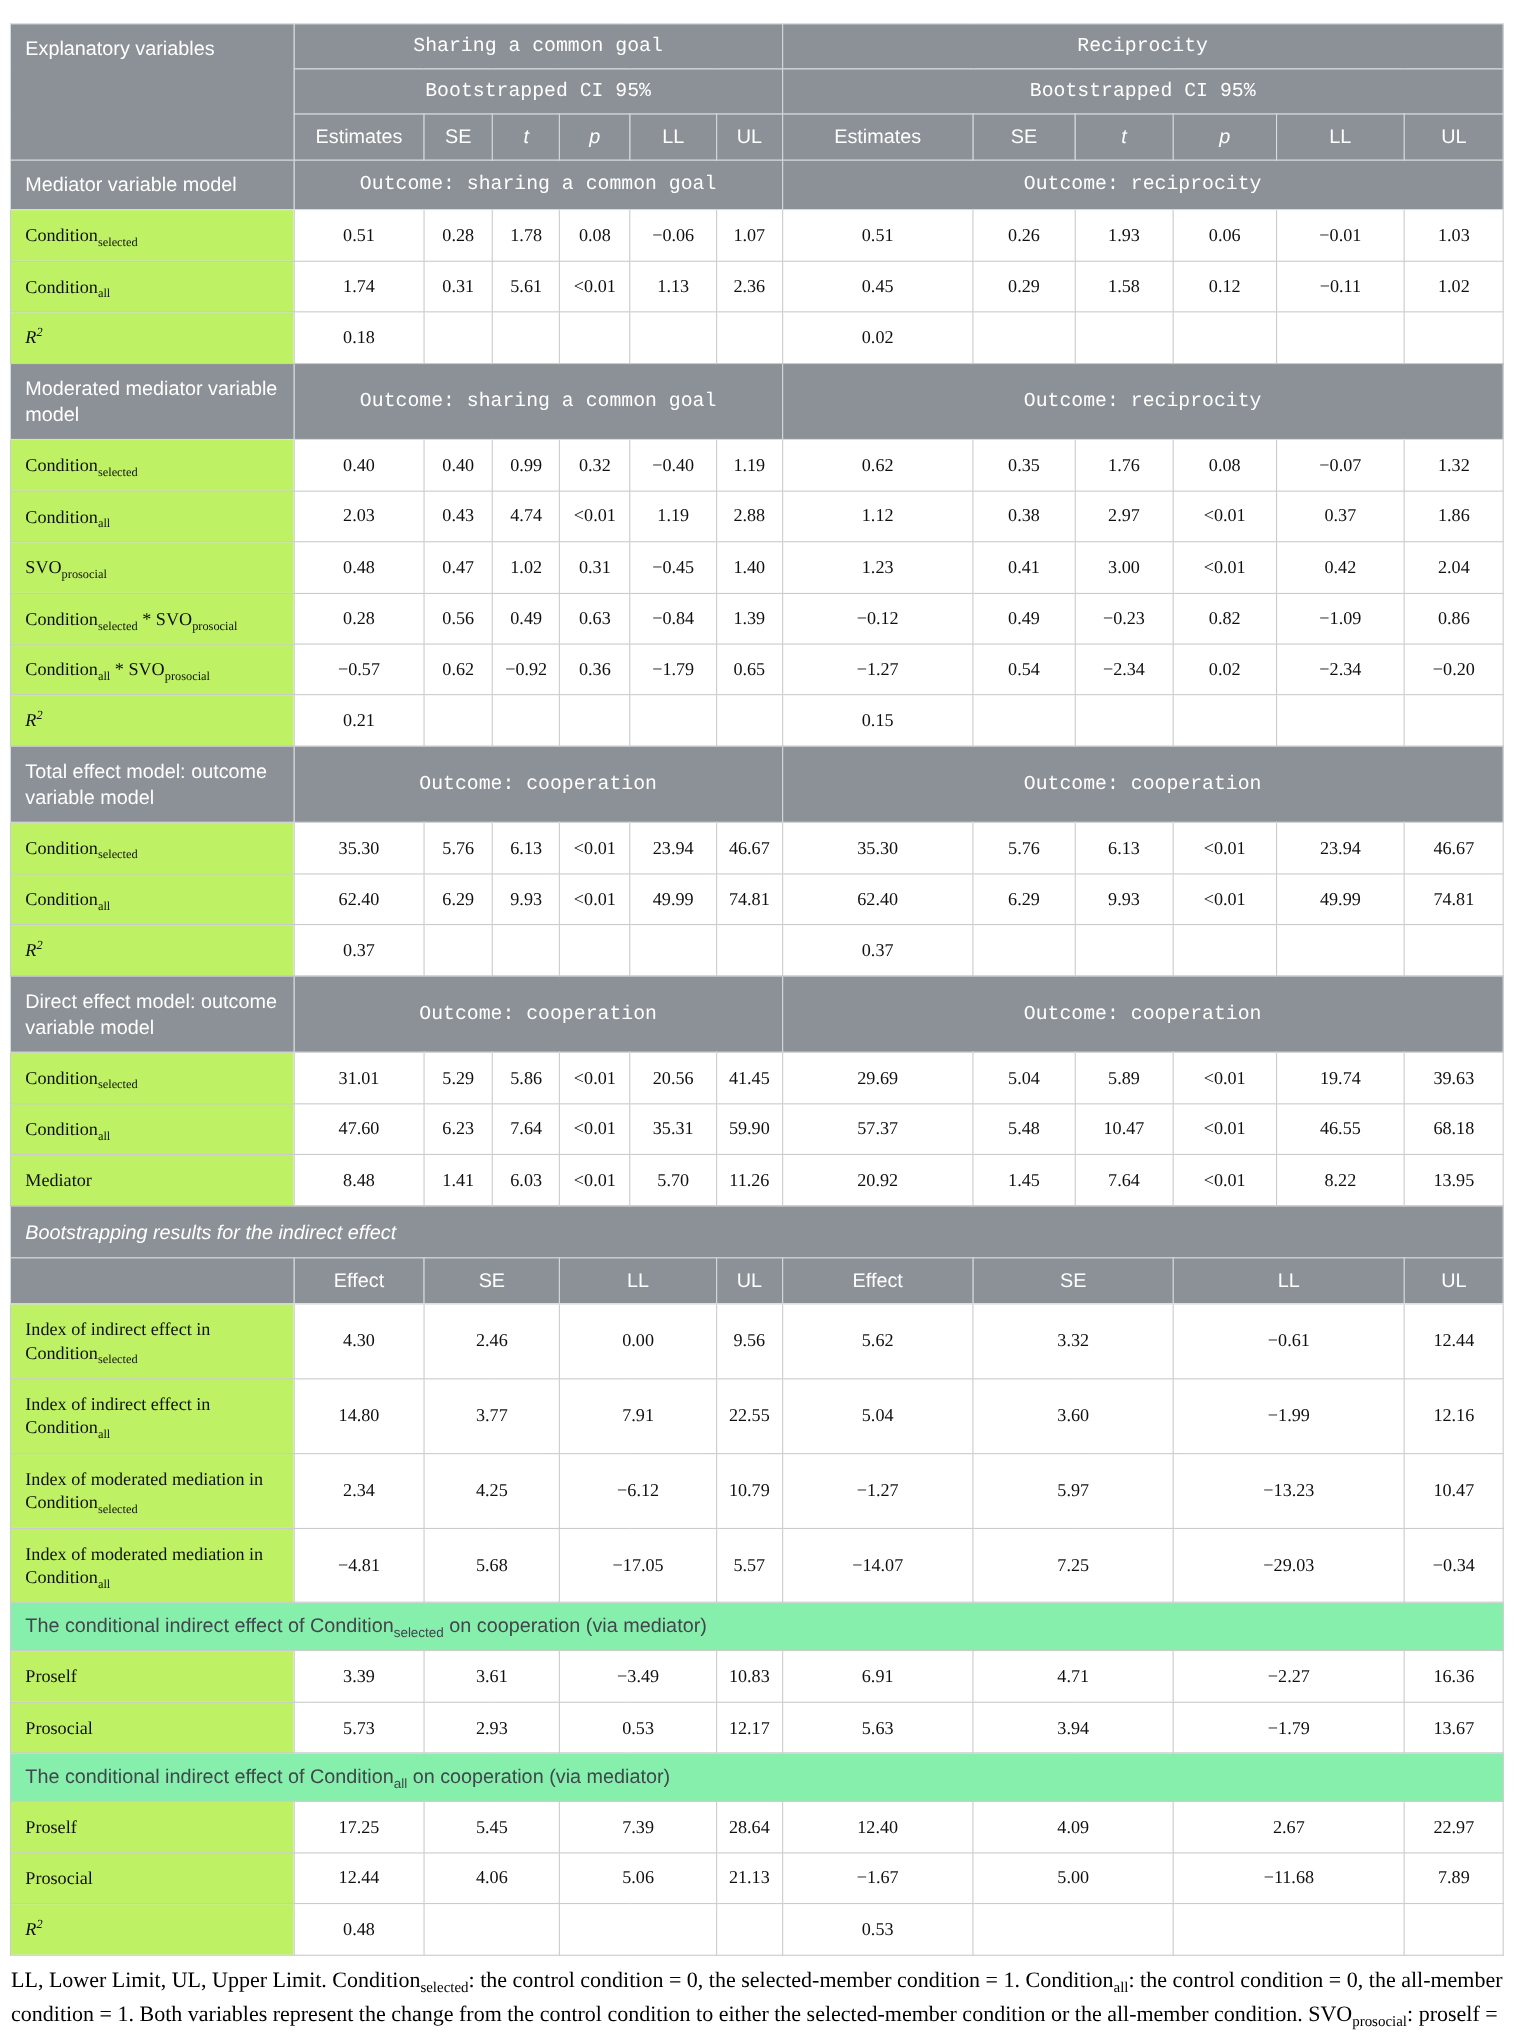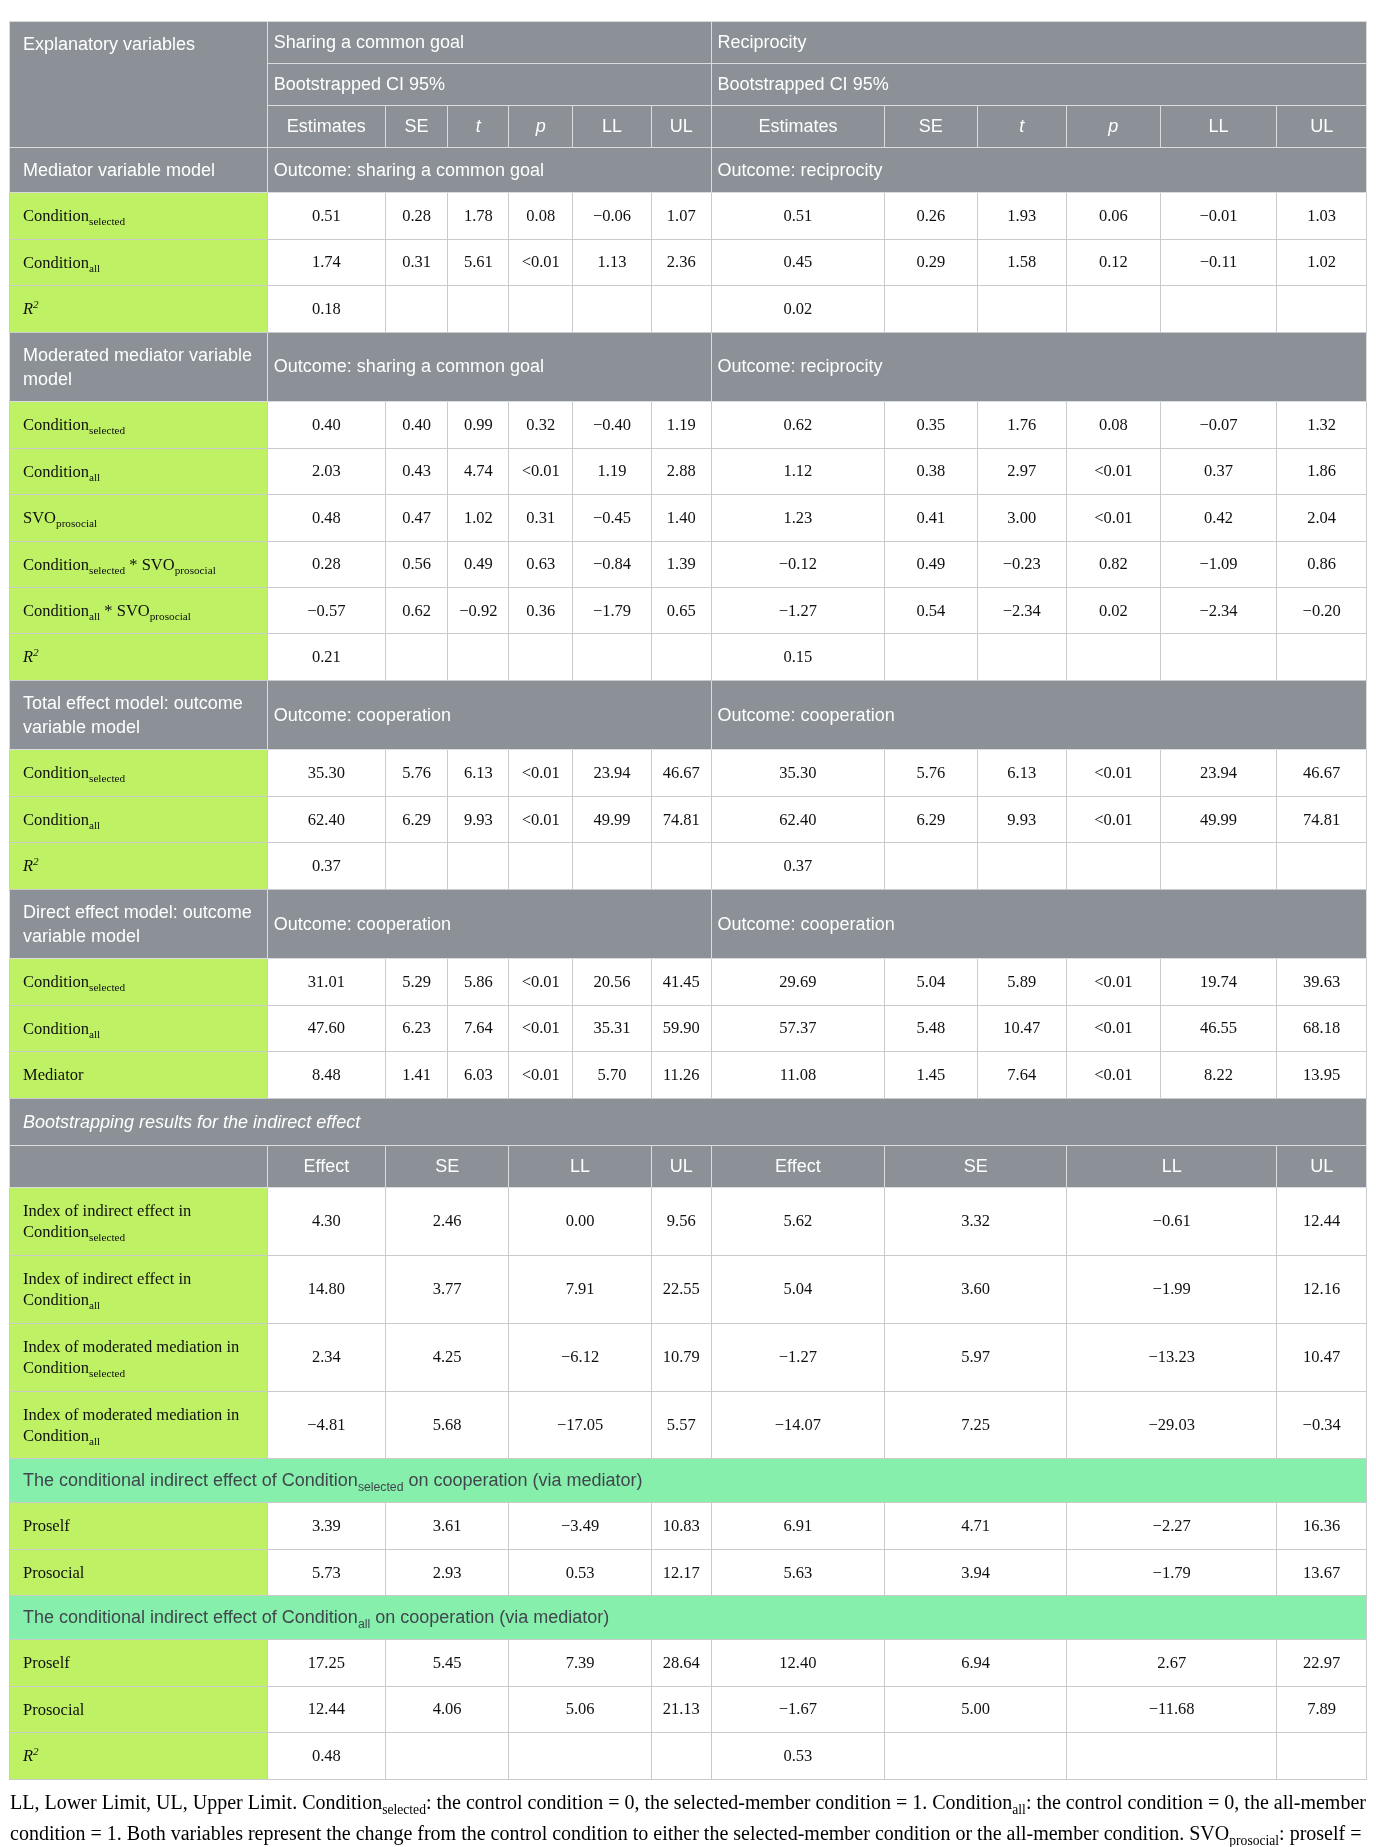--- a/index.html
+++ b/index.html
@@ -10,21 +10,21 @@
   th, td { vertical-align: middle; word-wrap: break-word; }
 
   
   .gray {
     background: #8b9196;
     color: #ffffff;
     font-weight: 400;
     font-size: 18px;
     border: 1px solid #d9dbdc;
   }
-  .grp  { text-align: left; padding: 10px 6px; }
+  .grp  { text-align: center; padding: 10px 6px; font-family: Liberation Mono, monospace; }
   .lbl  { text-align: left; padding: 10px 13px; line-height: 1.35; }
   .top  { vertical-align: top; }
   .band { padding: 11px 13px; text-align: left; font-style: italic; }
   .colhead { text-align: center; padding: 10px 4px; }
 
   
   .light {
     background: #86efac;
     color: #40474c;
     font-size: 18px;
@@ -344,21 +344,21 @@
           <td class="val">68.18</td>
         </tr>
         <tr>
           <td class="lblcell">Mediator</td>
           <td class="val">8.48</td>
           <td class="val">1.41</td>
           <td class="val">6.03</td>
           <td class="val">&lt;0.01</td>
           <td class="val">5.70</td>
           <td class="val">11.26</td>
-          <td class="val">11.08</td>
+          <td class="val">20.92</td>
           <td class="val">1.45</td>
           <td class="val">7.64</td>
           <td class="val">&lt;0.01</td>
           <td class="val">8.22</td>
           <td class="val">13.95</td>
         </tr>
         <tr>
           <th colspan="13" class="gray lbl band">Bootstrapping results for the indirect effect</th>
         </tr>
         <tr>
@@ -444,21 +444,21 @@
         <tr>
           <th colspan="13" class="light">The conditional indirect effect of Condition<sub>all</sub> on cooperation (via mediator)</th>
         </tr>
         <tr>
           <td class="lblcell">Proself</td>
           <td class="val">17.25</td>
           <td colspan="2" class="val">5.45</td>
           <td colspan="2" class="val">7.39</td>
           <td class="val">28.64</td>
           <td class="val">12.40</td>
-          <td colspan="2" class="val">6.94</td>
+          <td colspan="2" class="val">4.09</td>
           <td colspan="2" class="val">2.67</td>
           <td class="val">22.97</td>
         </tr>
         <tr>
           <td class="lblcell">Prosocial</td>
           <td class="val">12.44</td>
           <td colspan="2" class="val">4.06</td>
           <td colspan="2" class="val">5.06</td>
           <td class="val">21.13</td>
           <td class="val">−1.67</td>

